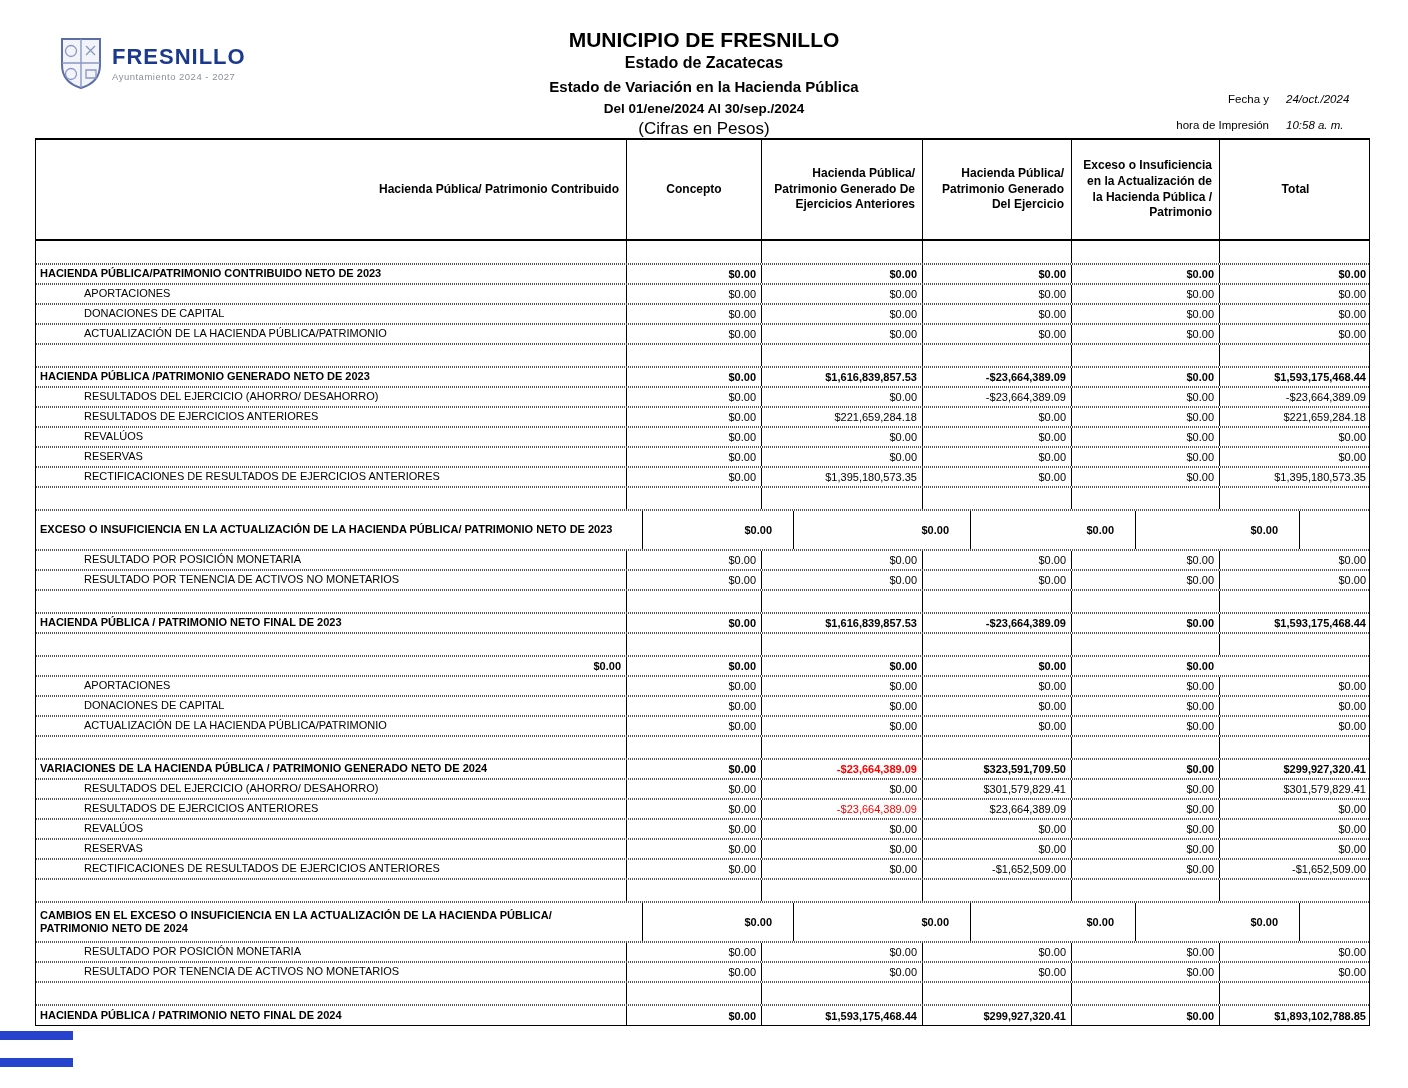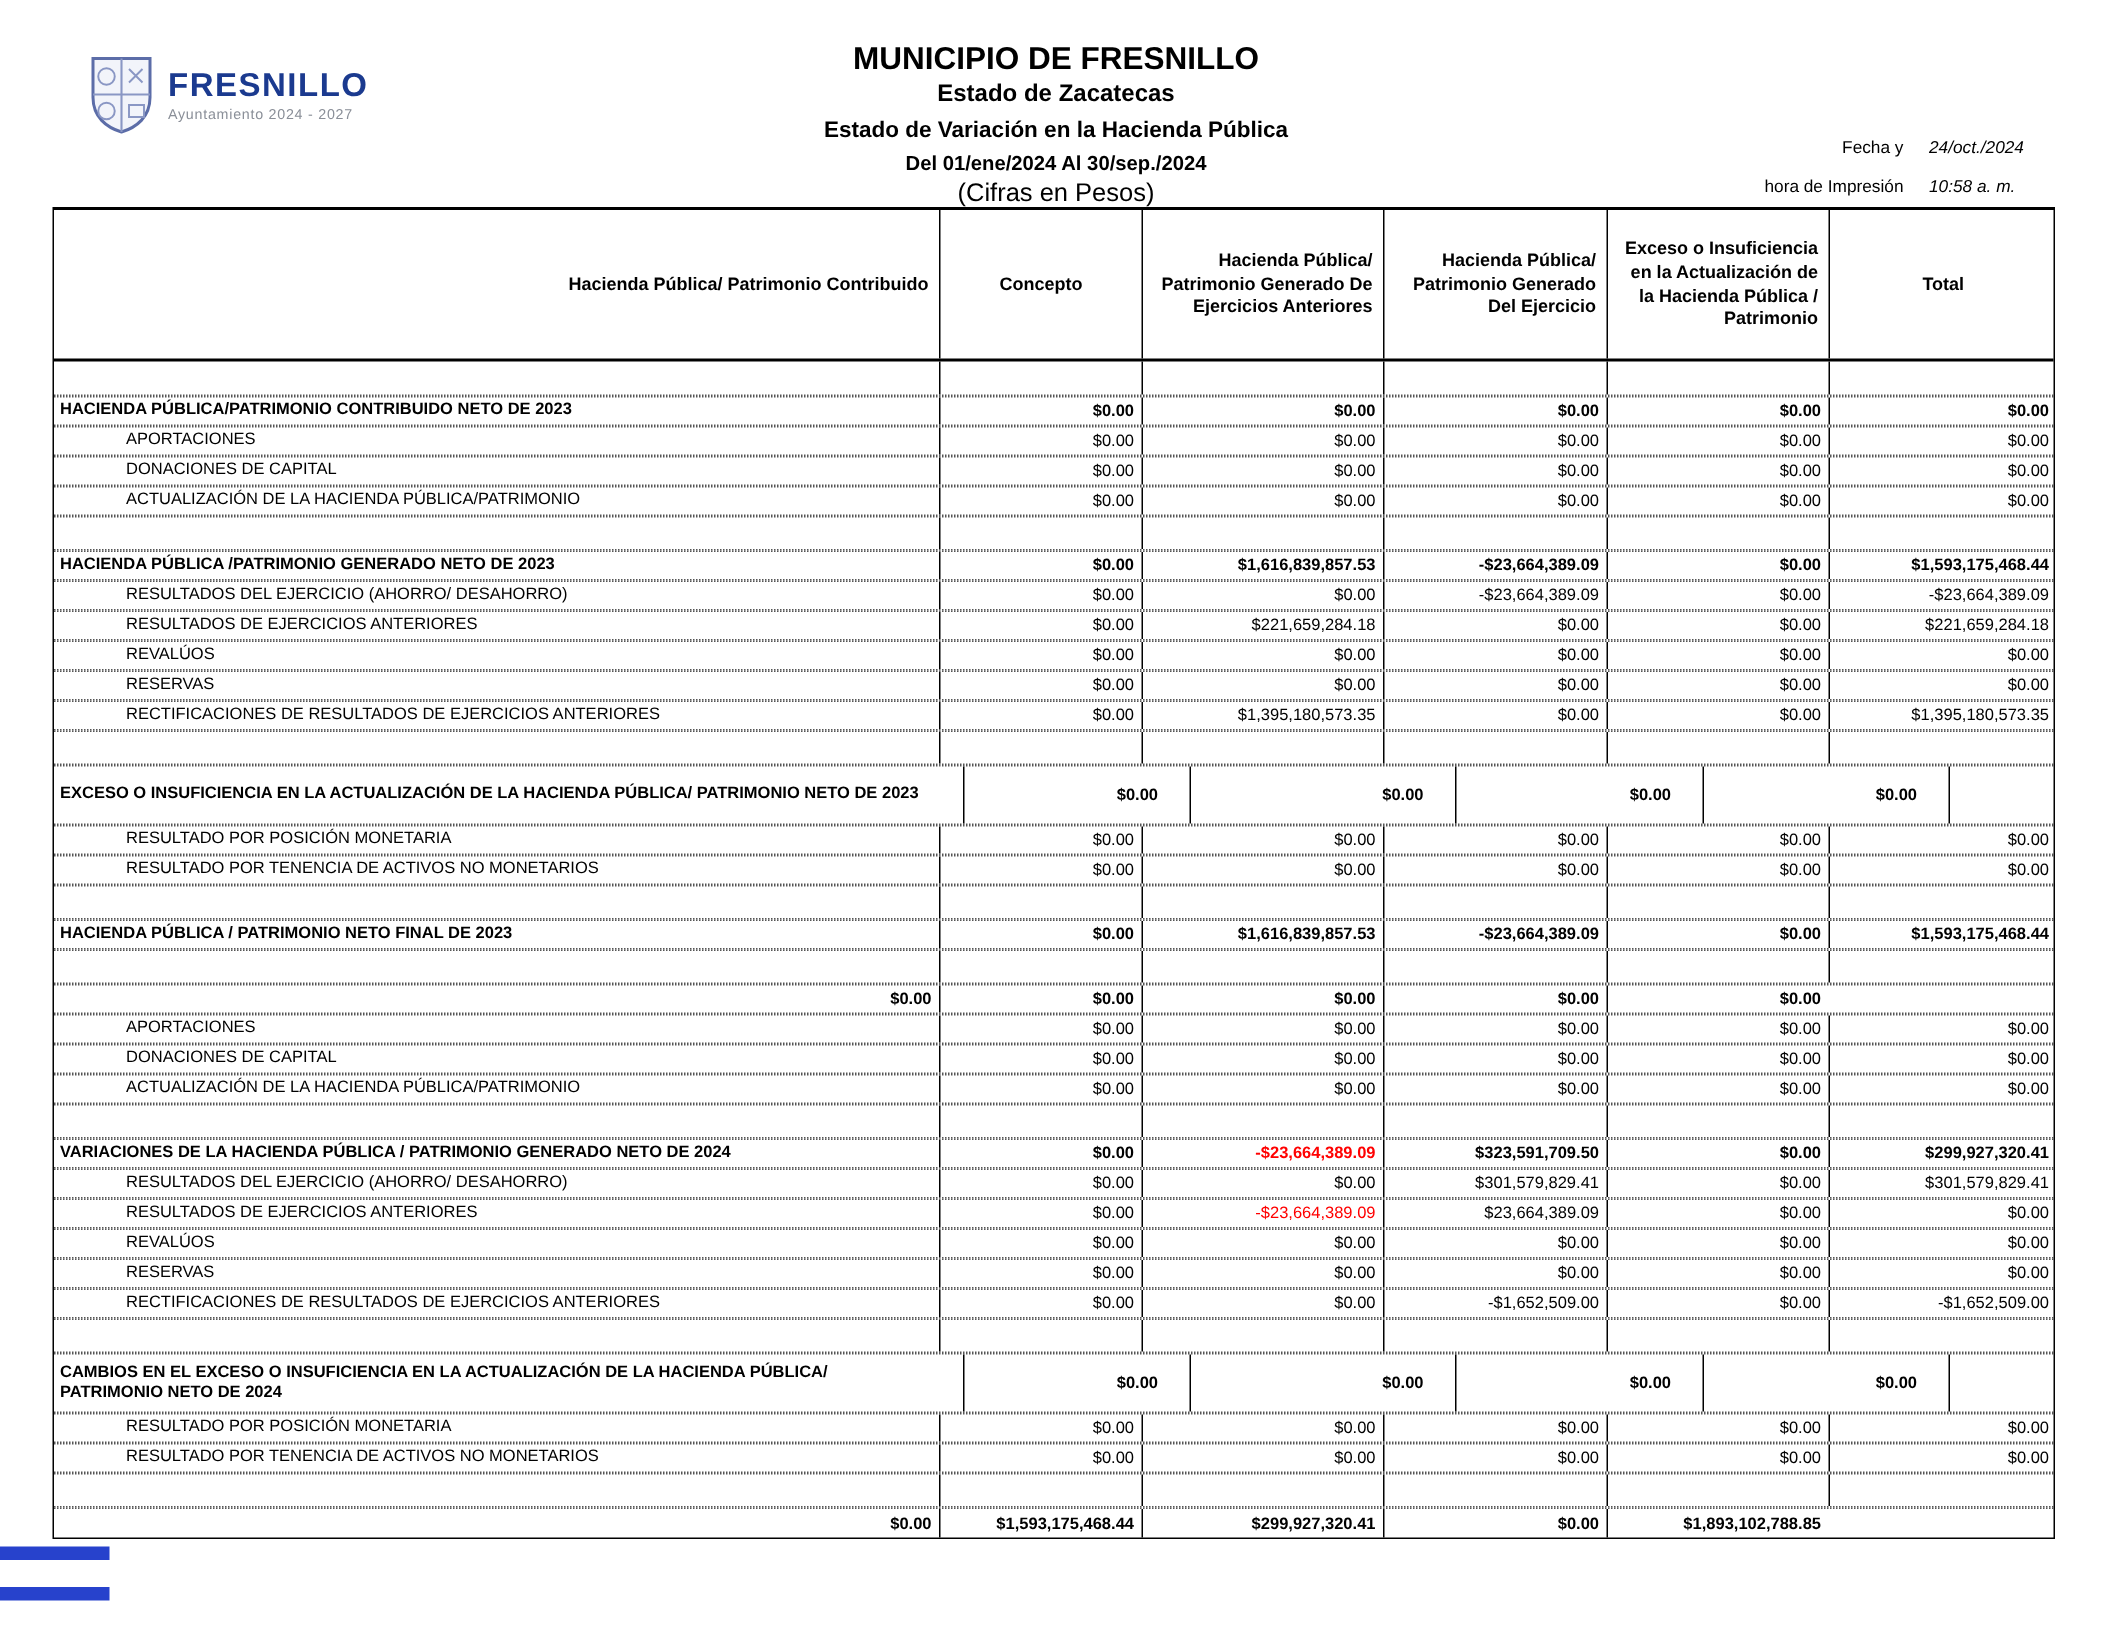--- a/index.html
+++ b/index.html
@@ -378,20 +378,21 @@
         </div>
         <div class="trow spacer">
           <div class="cell concept"></div>
           <div class="cell val"></div>
           <div class="cell val"></div>
           <div class="cell val"></div>
           <div class="cell val"></div>
           <div class="cell val"></div>
         </div>
         <div class="trow section">
+          <div class="cell concept">HACIENDA PÚBLICA / PATRIMONIO NETO FINAL DE 2024</div>
           <div class="cell val">$0.00</div>
           <div class="cell val">$1,593,175,468.44</div>
           <div class="cell val">$299,927,320.41</div>
           <div class="cell val">$0.00</div>
           <div class="cell val">$1,893,102,788.85</div>
         </div>
       </div>
   </div>
 
   <div class="footer-bar b1" style="background: rgb(39, 66, 204);"></div>

